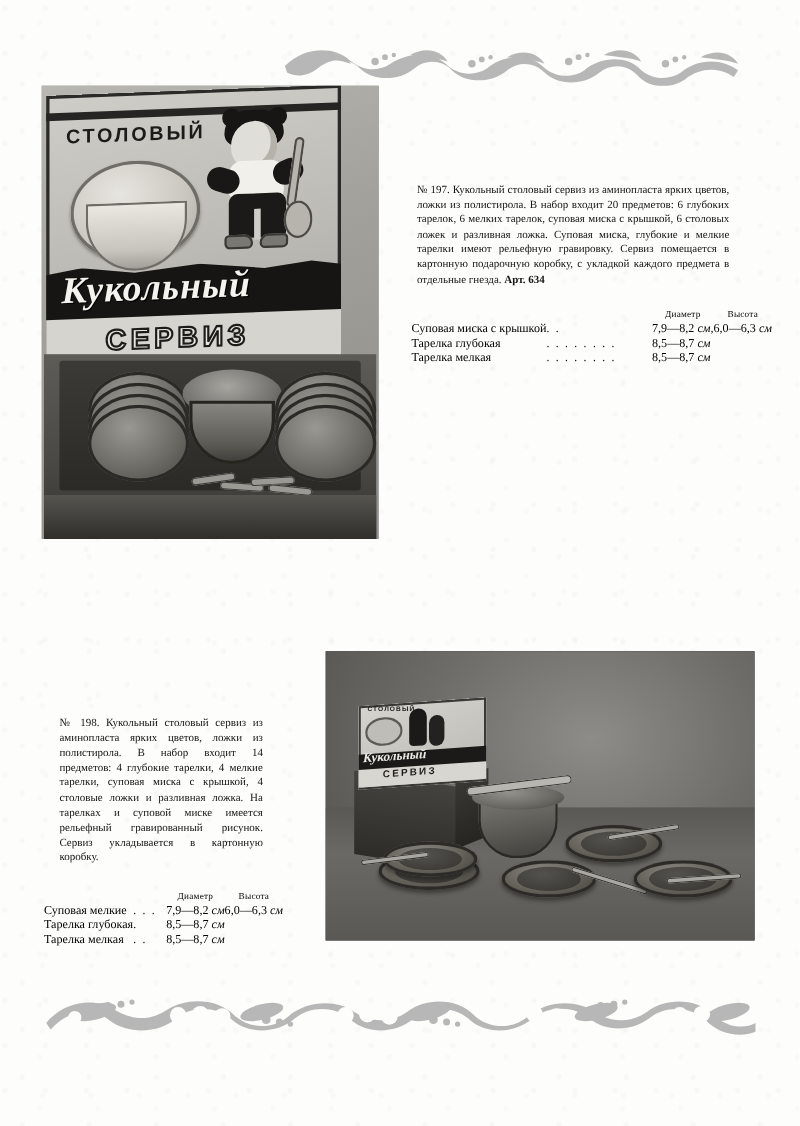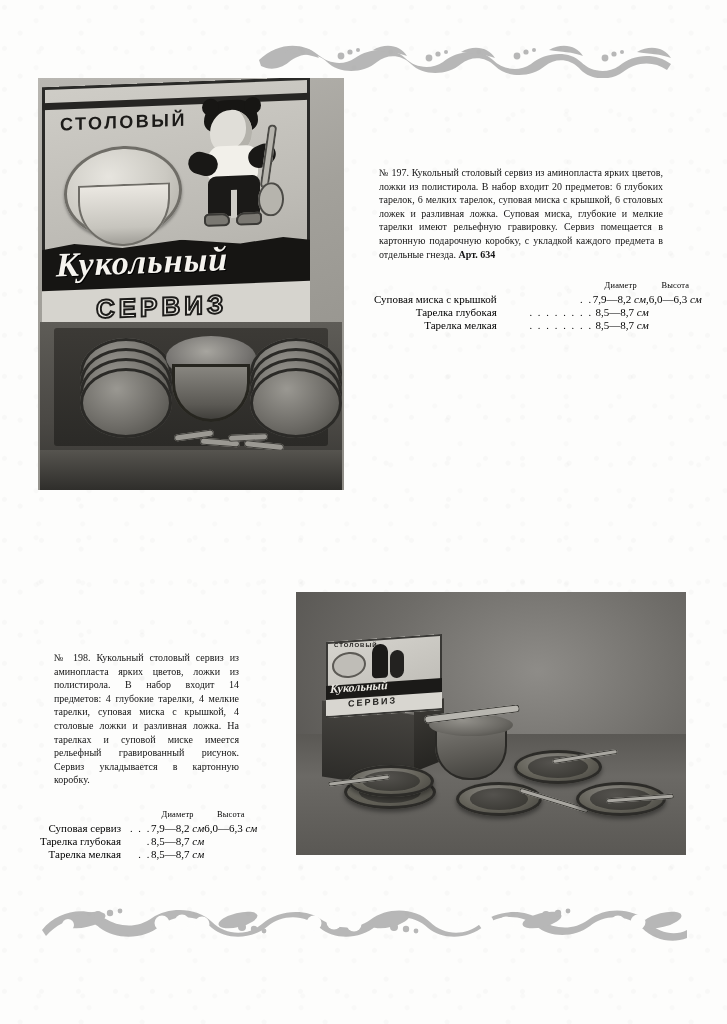--- a/index.html
+++ b/index.html
@@ -307,21 +307,21 @@
     line-height: 13px;
     margin: 0;
   }
   table.dims th {
     font-weight: 400;
     font-size: 8.4px;
     letter-spacing: .2px;
     text-align: center;
     padding: 0 0 1px 0;
   }
-  table.dims td { padding: 0; white-space: nowrap; vertical-align: bottom; text-align: right; }
+  table.dims td { padding: 0; white-space: nowrap; vertical-align: bottom; }
   td.name { padding-right: 2px; }
   td.dots { letter-spacing: 1.6px; font-size: 10.5px; padding-right: 3px; }
   td.val  { padding-right: 10px; }
   .unit { font-style: italic; }
 
   #table-197 { position:absolute; left: 374px; top: 279px; }
   #table-197 td.dots { width: 96px; overflow: hidden; }
   #table-198 { position:absolute; left: 40px; top: 808px; }
   #table-198 td.dots { width: 30px; overflow: hidden; }
 
@@ -480,21 +480,21 @@
     <thead>
       <tr>
         <th></th>
         <th></th>
         <th>Диаметр</th>
         <th>Высота</th>
       </tr>
     </thead>
     <tbody>
       <tr>
-        <td class="name">Суповая сервиз</td>
+        <td class="name">Суповая мелкие</td>
         <td class="dots">. . .</td>
         <td class="val"><span>7,9—8,2</span> <span class="unit">см</span></td>
         <td class="val"><span>6,0—6,3</span> <span class="unit">см</span></td>
       </tr>
       <tr>
         <td class="name">Тарелка глубокая</td>
         <td class="dots">.</td>
         <td class="val"><span>8,5—8,7</span> <span class="unit">см</span></td>
         <td class="val"></td>
       </tr>

